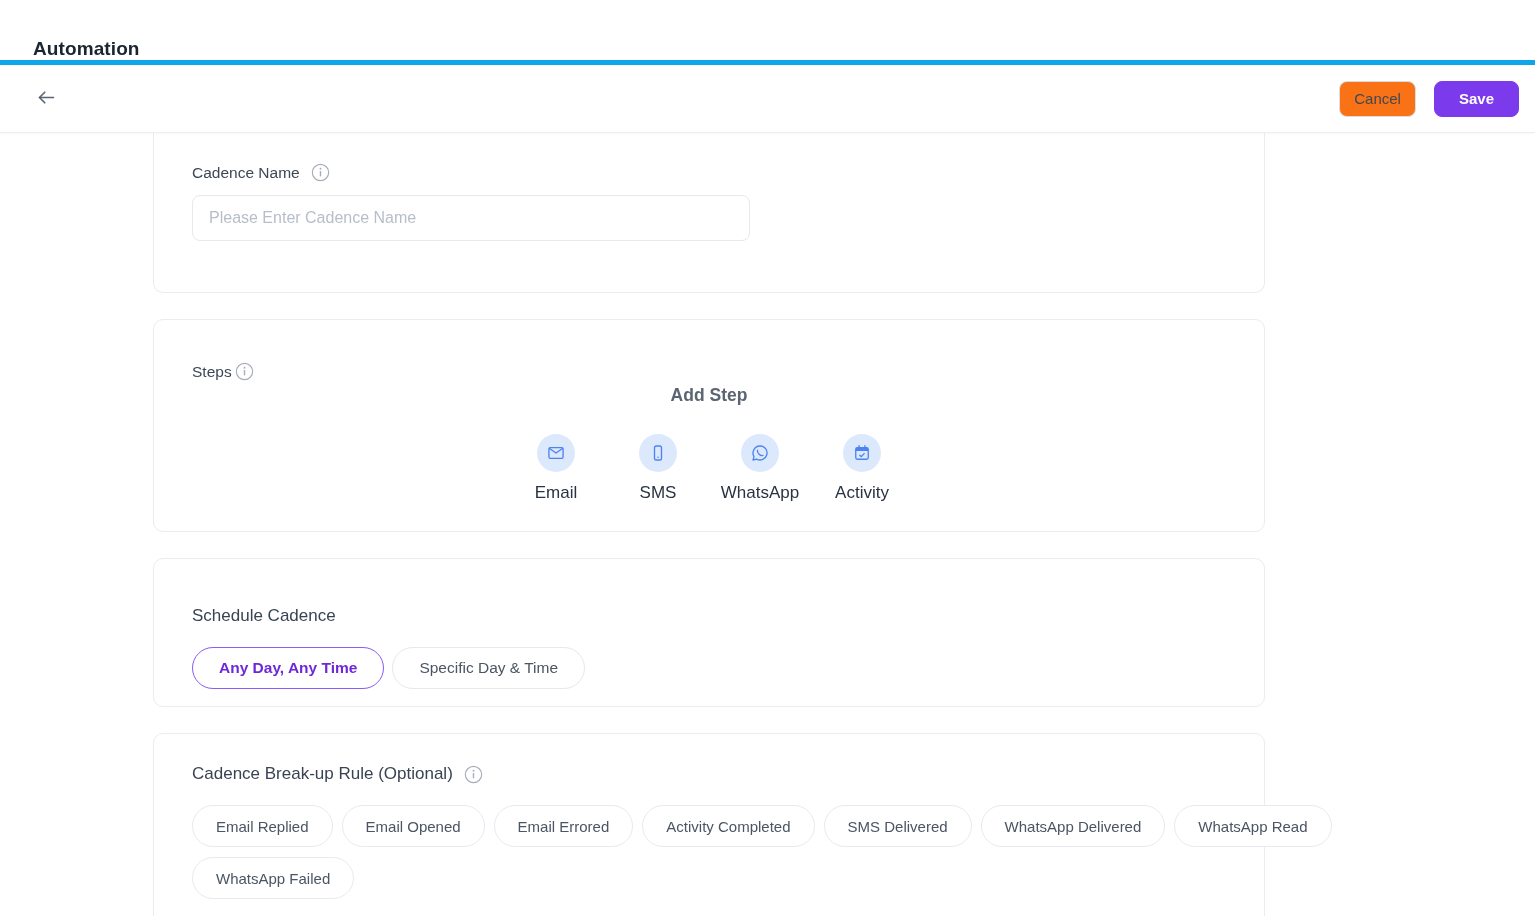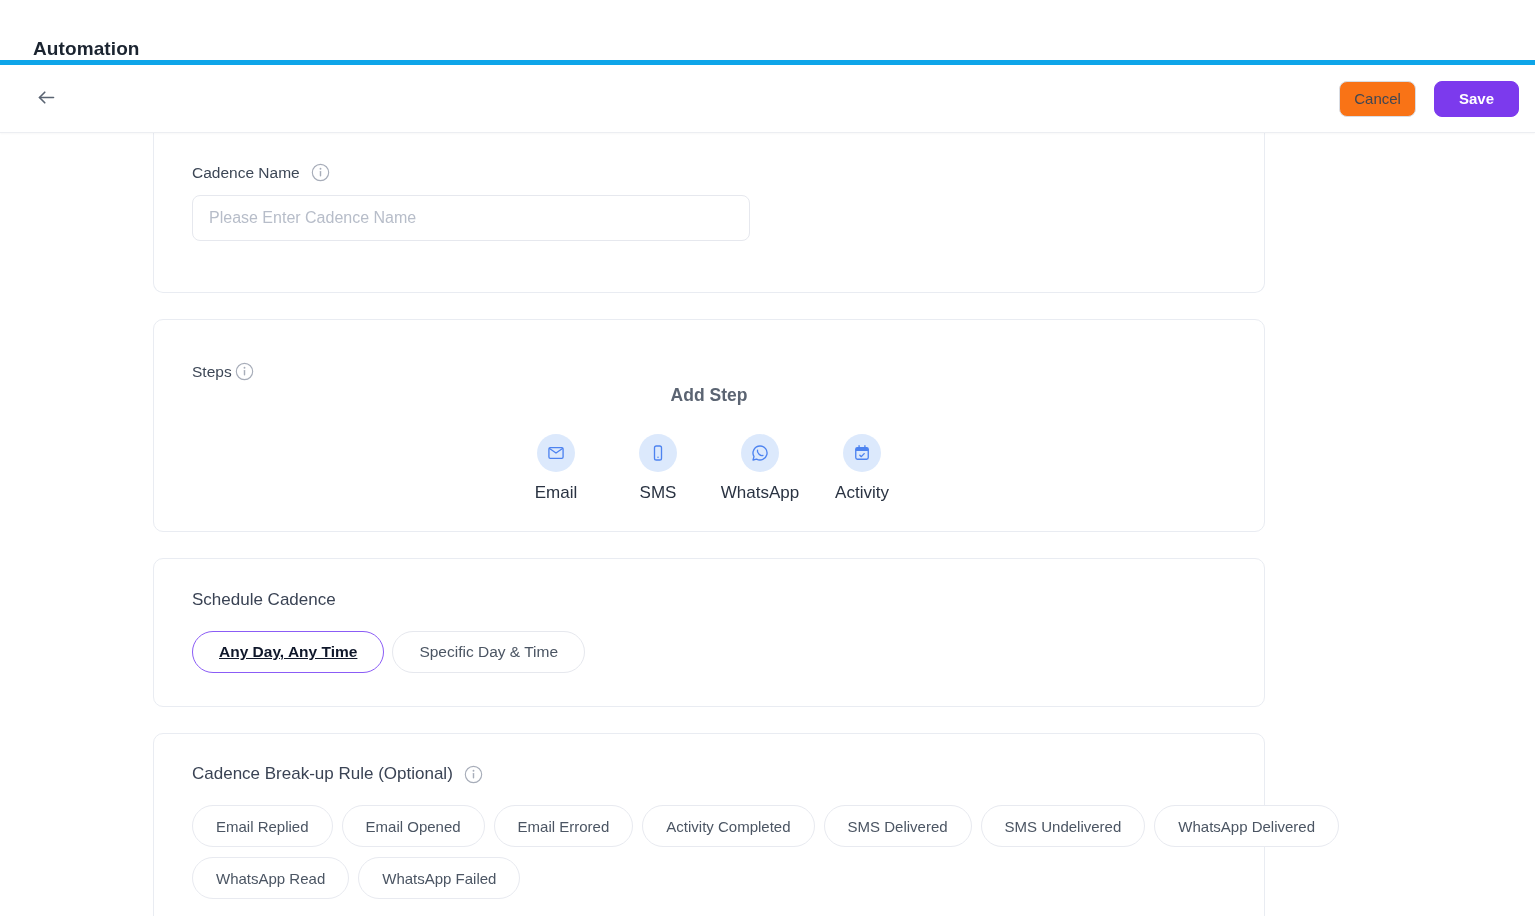--- a/index.html
+++ b/index.html
@@ -163,41 +163,40 @@
   .step-label {
     margin-top: 11px;
     font-size: 17px;
     color: #2a3342;
     white-space: nowrap;
   }
 
   
   .card-schedule {
     height: 149px;
-    padding: 31px 38px 0;
+    padding: 47px 38px 0;
   }
   .schedule-pills { display: flex; gap: 8px; margin-top: 21px; }
   .pill {
     height: 42px;
     padding: 0 26px;
     border-radius: 24px;
     background: #fff;
     border: 1px solid #e6e8ee;
     font-family: "Liberation Sans", sans-serif;
     font-size: 15.5px;
     color: #4b5563;
     display: inline-flex; align-items: center; justify-content: center;
     cursor: pointer;
     white-space: nowrap;
   }
   .pill.selected {
     border: 1.5px solid #8b5cf6;
-    color: #0f172a;
+    color: #6d28d9;
     font-weight: 700;
-    text-decoration: underline;
   }
 
   
   .card-breakup {
     height: 230px;
     padding: 30px 38px 0;
   }
   .chips {
     display: flex;
     flex-wrap: wrap;
@@ -337,20 +336,19 @@
           <rect x="9.25" y="8.3" width="1.5" height="6" rx="0.75" fill="#a7adb9"></rect>
         </svg>
       </span>
     </div>
     <div class="chips">
       <button class="chip">Email Replied</button>
       <button class="chip">Email Opened</button>
       <button class="chip">Email Errored</button>
       <button class="chip">Activity Completed</button>
       <button class="chip">SMS Delivered</button>
-      <button class="chip">SMS Undelivered</button>
       <button class="chip">WhatsApp Delivered</button>
       <button class="chip">WhatsApp Read</button>
       <button class="chip">WhatsApp Failed</button>
     </div>
   </section>
 
 </main>
 
 </body></html>

